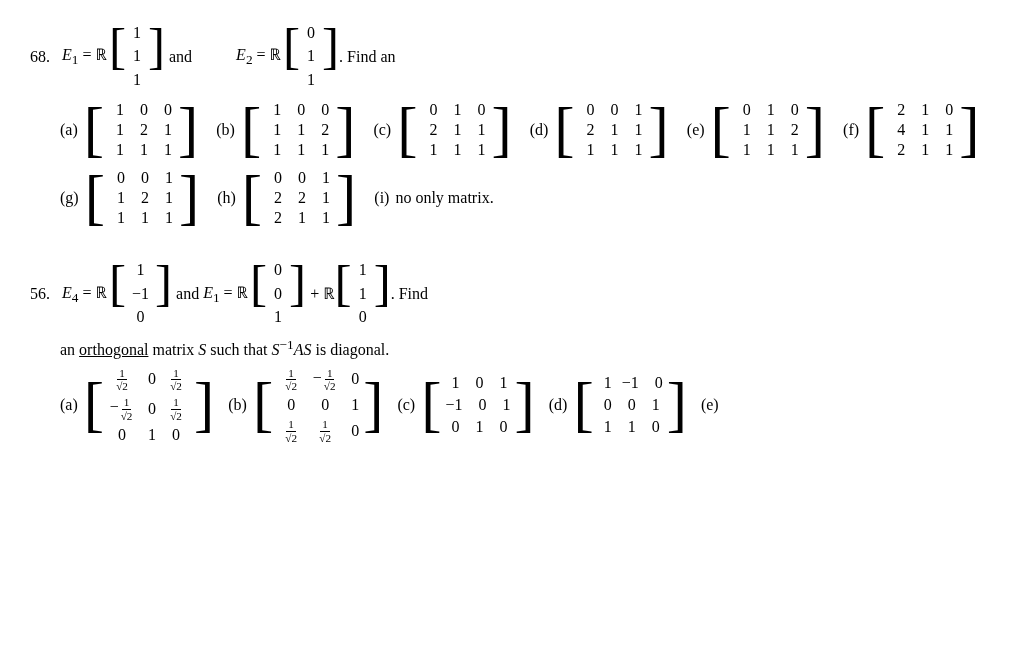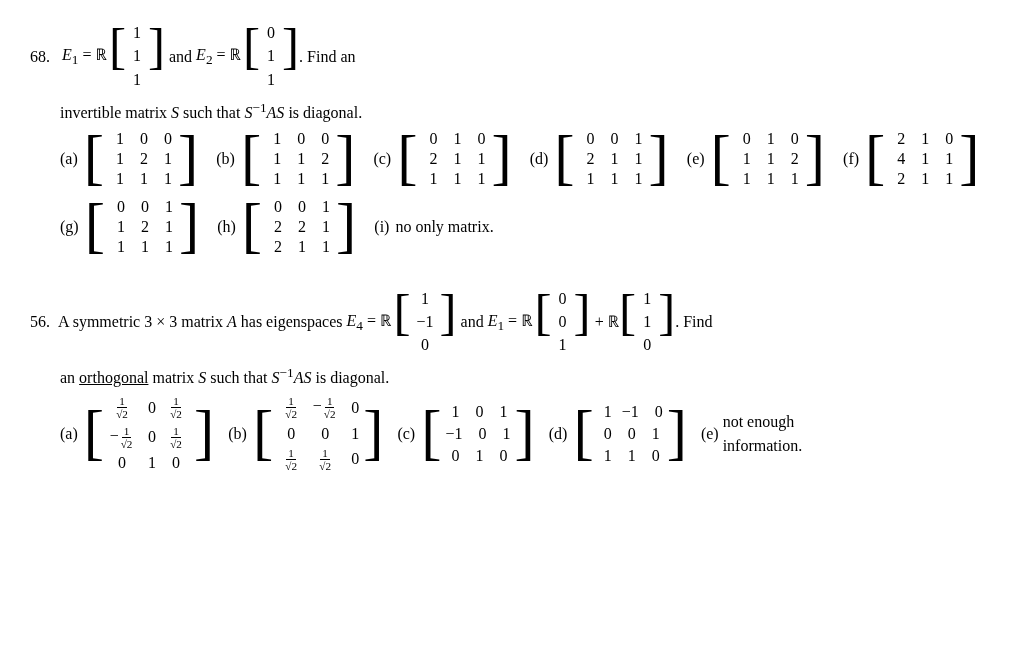--- a/index.html
+++ b/index.html
@@ -149,38 +149,35 @@
         <span class="vec-cells">
           <span class="vec-cell">1</span>
           <span class="vec-cell">1</span>
           <span class="vec-cell">1</span>
         </span>
         <span class="vec-bracket-r"></span>
       </span>
       &nbsp;
       <span>and</span>
       &nbsp;
-      <span style="margin-right:2px;"><span class="italic">E</span><sub>2</sub> = ℝ</span>
+      <span style="margin-right:2px;margin-left:40px;"><span class="italic">E</span><sub>2</sub> = ℝ</span>
       
       <span class="col-vec-bracket">
         <span class="vec-bracket-l"></span>
         <span class="vec-cells">
           <span class="vec-cell">0</span>
           <span class="vec-cell">1</span>
           <span class="vec-cell">1</span>
         </span>
         <span class="vec-bracket-r"></span>
       </span>
       <span>.</span>
       &nbsp;
       <span>Find an</span>
     </div>
-    <div class="problem-row2">
-      <span>invertible matrix <span class="italic">S</span> such that <span class="italic">S</span><sup>−1</sup><span class="italic">AS</span> is diagonal.</span>
-    </div>
 
     <div class="options-row">
 
       <span class="option">
         <span class="option-label">(a)</span>
         <span class="mat3">
           <span class="mat3-bracket-l"></span>
           <span class="mat3-body">
             <span class="mat3-row">
                 <span class="mat3-cell">1</span>
@@ -383,21 +380,20 @@
       <span class="option">
         <span class="option-label">(i)</span>
         <span>no only matrix.</span>
       </span>
     </div>
   </div>
 
   <div class="problem" style="margin-top: 20px;">
     <div class="problem-line">
       <span class="problem-num">56.</span>
-      <span>A symmetric 3 × 3 matrix <span class="italic">A</span> has eigenspaces</span>
       &nbsp;
       <span style="margin-right:2px;"><span class="italic">E</span><sub>4</sub> = ℝ</span>
       
       <span class="col-vec-bracket">
         <span class="vec-bracket-l"></span>
         <span class="vec-cells">
           <span class="vec-cell">1</span>
           <span class="vec-cell">−1</span>
           <span class="vec-cell">0</span>
         </span>
@@ -559,19 +555,18 @@
                 <span class="mat3-cell">0</span>
             </span>
           </span>
           <span class="mat3-bracket-r"></span>
         </span>
       </span>
 
       <span class="option" style="align-items:flex-start; flex-direction:column; justify-content:center;">
         <span style="display:flex; align-items:center;">
           <span class="option-label">(e)</span>
-          <span style="line-height:1.5;">not enough<br>information.</span>
         </span>
       </span>
     </div>
   </div>
 
 </div>
 
 </body></html>

